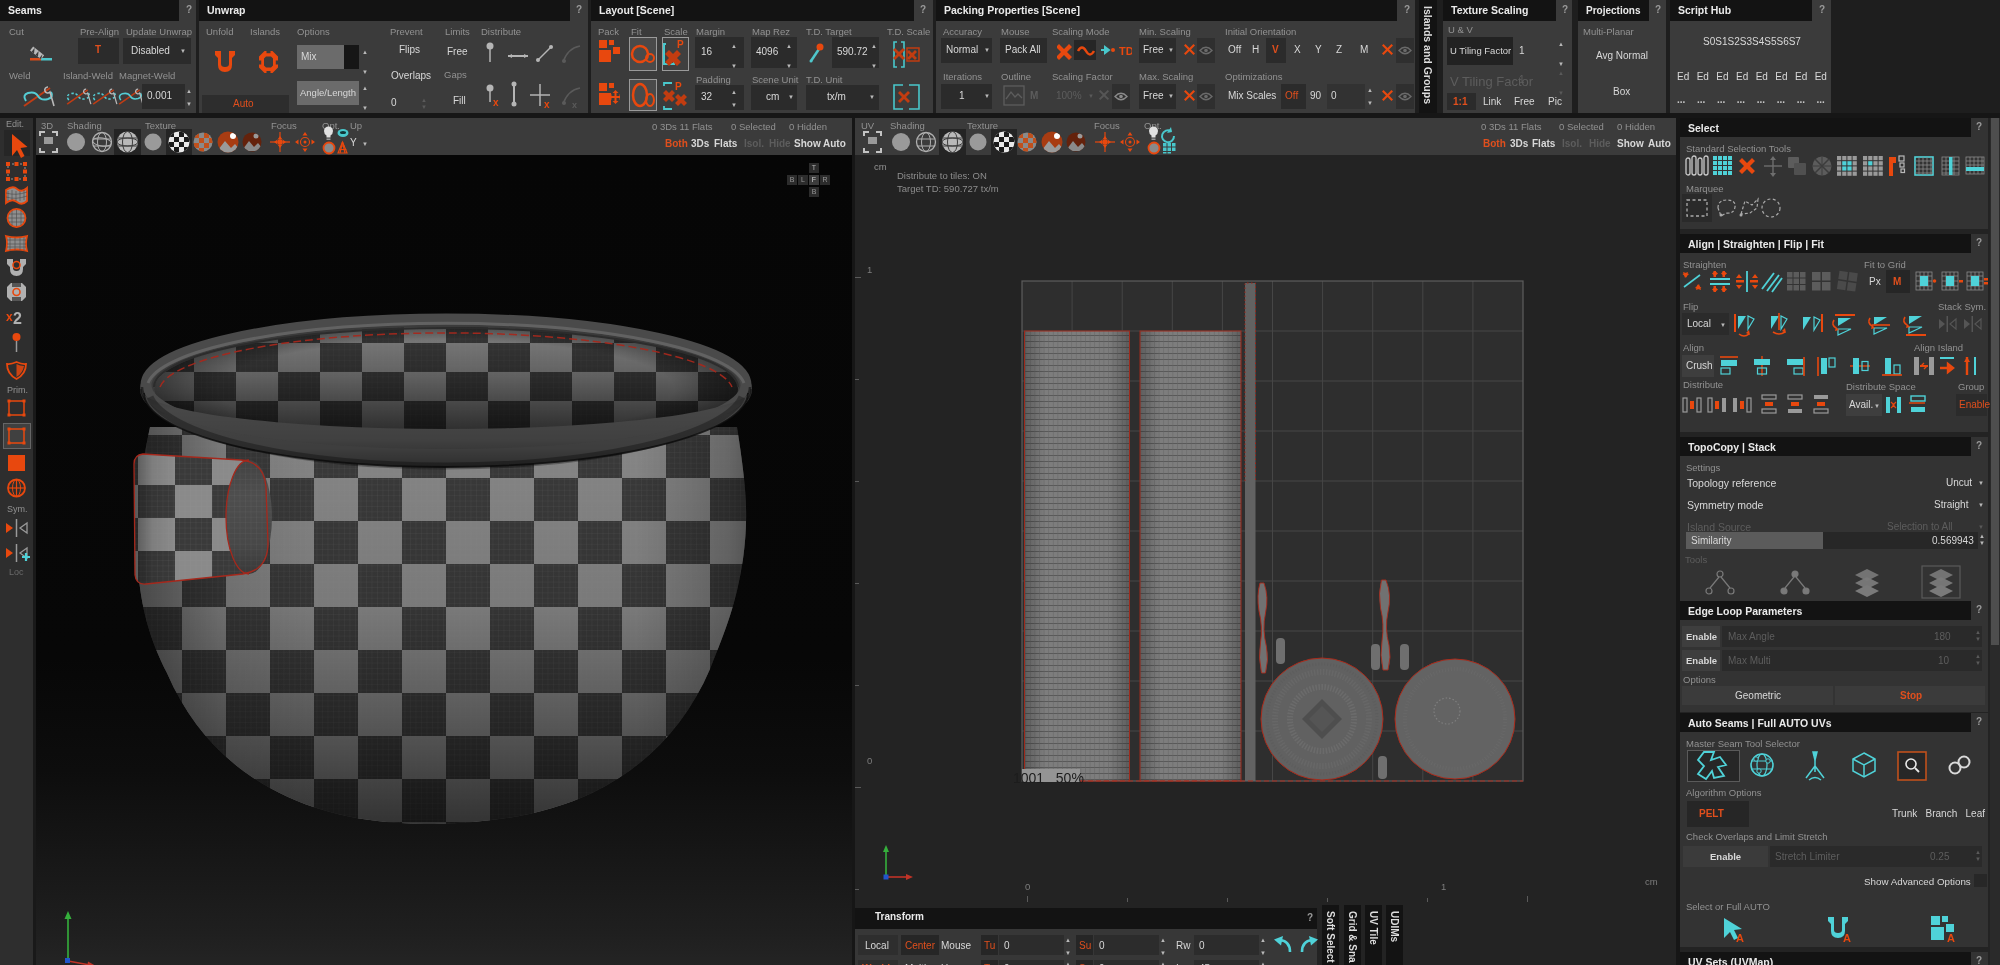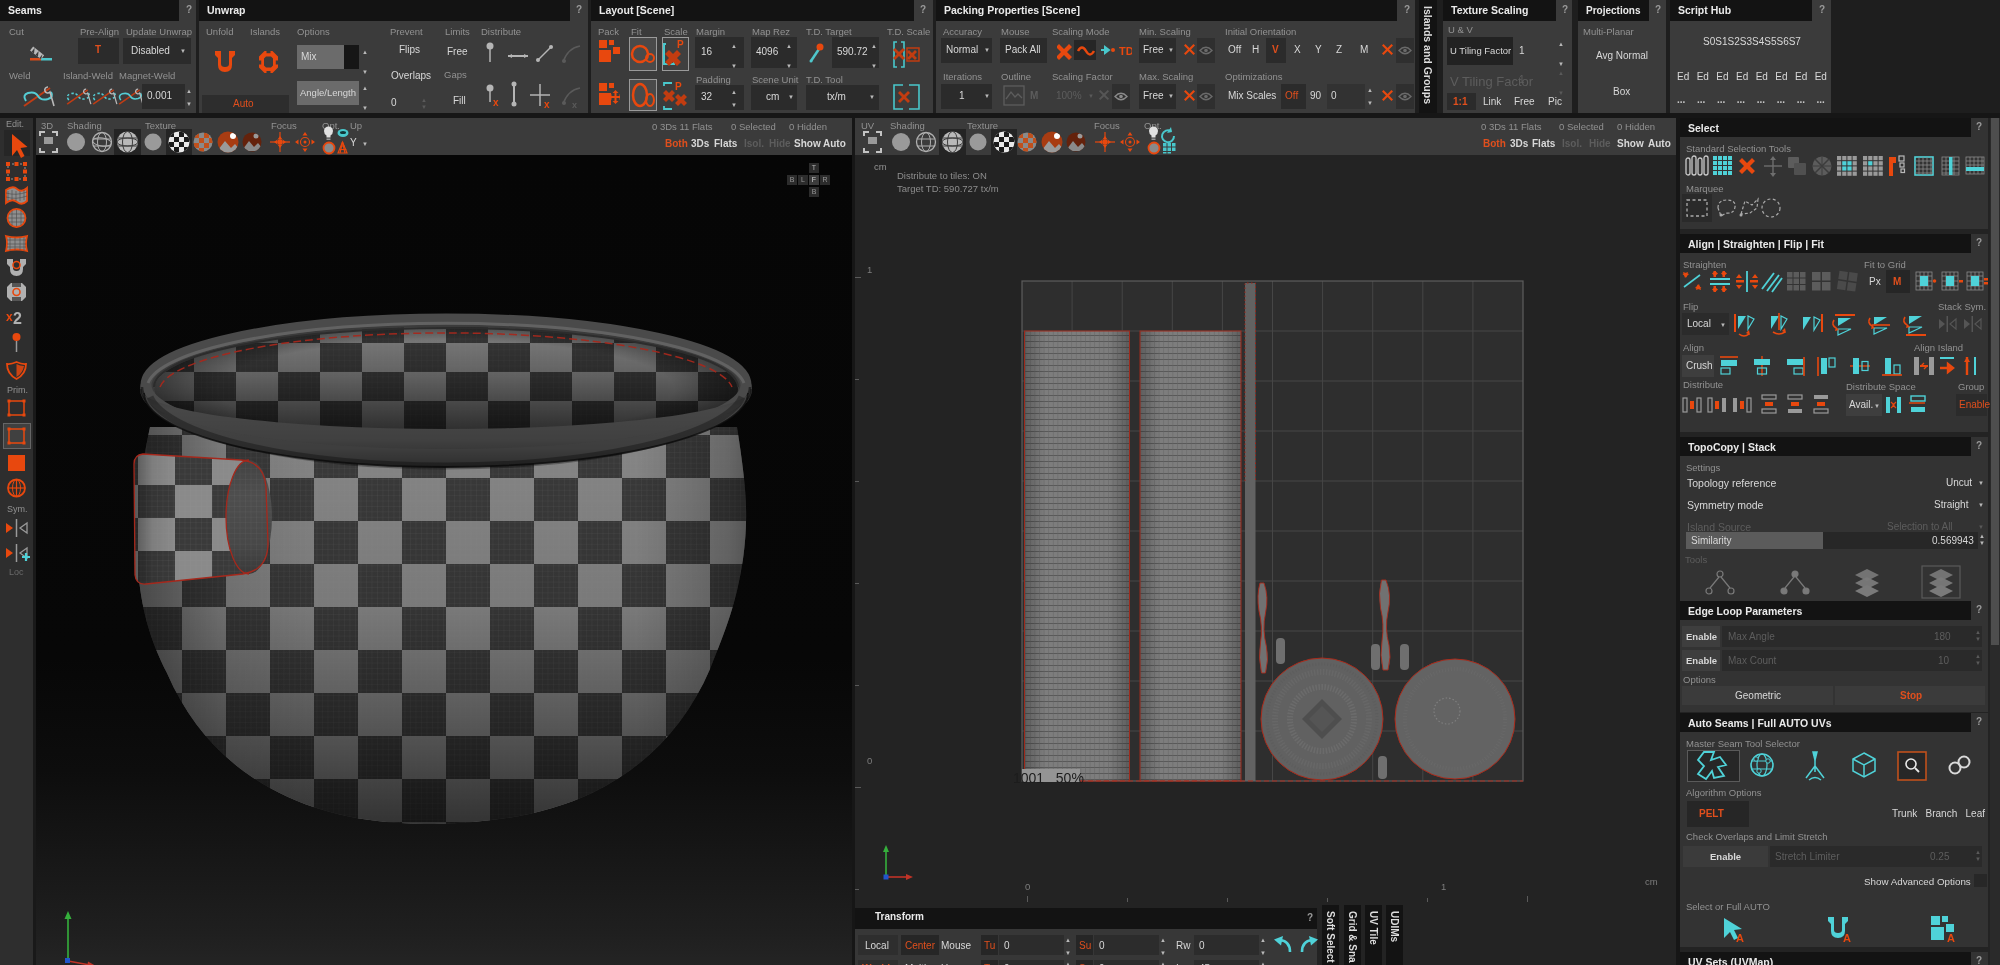--- a/index.html
+++ b/index.html
@@ -222,21 +222,21 @@
 <svg class="a" style="left:893px;top:84px" width="27" height="26" viewBox="0 0 27 26">
     <g stroke="#49c8cc" stroke-width="1.6" fill="none">
       <path d="M10 1 h-9 v24 h9 M16 1 h10 v24 h-10"></path>
     </g>
     <g fill="#c23c10">
       <path d="M7 7 l4 4 l4 -4 l2 2 l-4 4 l4 4 l-2 2 l-4 -4 l-4 4 l-2 -2 l4 -4 l-4 -4 z"></path>
     </g>
   </svg>
 <div class="lb" style="left:696px;top:74px">Padding</div>
 <div class="lb" style="left:752px;top:74px">Scene Unit</div>
-<div class="lb" style="left:806px;top:74px">T.D. Tool</div>
+<div class="lb" style="left:806px;top:74px">T.D. Unit</div>
 <div class="fld" style="left:695px;top:85px;width:49px;height:25px"></div>
 <div class="wt" style="left:701px;top:91px">32</div>
 <div class="sp" style="left:731px;top:89px">▲<br><br>▼</div>
 <div class="fld" style="left:751px;top:85px;width:46px;height:25px"></div>
 <div class="wt" style="left:766px;top:91px">cm</div>
 <div class="sp" style="left:788px;top:94px">▼</div>
 <div class="fld" style="left:806px;top:85px;width:73px;height:25px"></div>
 <div class="wt" style="left:827px;top:91px">tx/m</div>
 <div class="sp" style="left:869px;top:94px">▼</div>
 
@@ -1068,21 +1068,21 @@
 <div class="a" style="left:0;top:502px;width:308px;height:92px;background:#333"></div>
 <div class="a" style="left:2px;top:508px;width:38px;height:21px;background:#3e3e3e"></div>
 <div class="wt" style="left:6px;top:513px;font-weight:bold;font-size:9.5px">Enable</div>
 <div class="a" style="left:42px;top:508px;width:260px;height:21px;background:#2a2a2a"></div>
 <div class="dm" style="left:48px;top:513px">Max Angle</div>
 <div class="dm" style="left:254px;top:513px">180</div>
 <div class="spd" style="left:295px;top:511px">▲<br>▼</div>
 <div class="a" style="left:2px;top:532px;width:38px;height:21px;background:#3e3e3e"></div>
 <div class="wt" style="left:6px;top:537px;font-weight:bold;font-size:9.5px">Enable</div>
 <div class="a" style="left:42px;top:532px;width:260px;height:21px;background:#2a2a2a"></div>
-<div class="dm" style="left:48px;top:537px">Max Count</div>
+<div class="dm" style="left:48px;top:537px">Max Multi</div>
 <div class="dm" style="left:258px;top:537px">10</div>
 <div class="spd" style="left:295px;top:535px">▲<br>▼</div>
 <div class="lb" style="left:3px;top:556px">Options</div>
 <div class="a" style="left:2px;top:568px;width:151px;height:19px;background:#3b3b3b"></div>
 <div class="wt" style="left:55px;top:572px">Geometric</div>
 <div class="a" style="left:155px;top:568px;width:150px;height:19px;background:#3b3b3b"></div>
 <div class="wt or" style="left:220px;top:572px;font-weight:bold">Stop</div>
 
 <div class="ttl" style="left:0;top:595px;width:291px">Auto Seams | Full AUTO UVs</div>
 <div class="pb" style="left:291px;top:595px;width:17px;height:19px;background:#333"></div>

